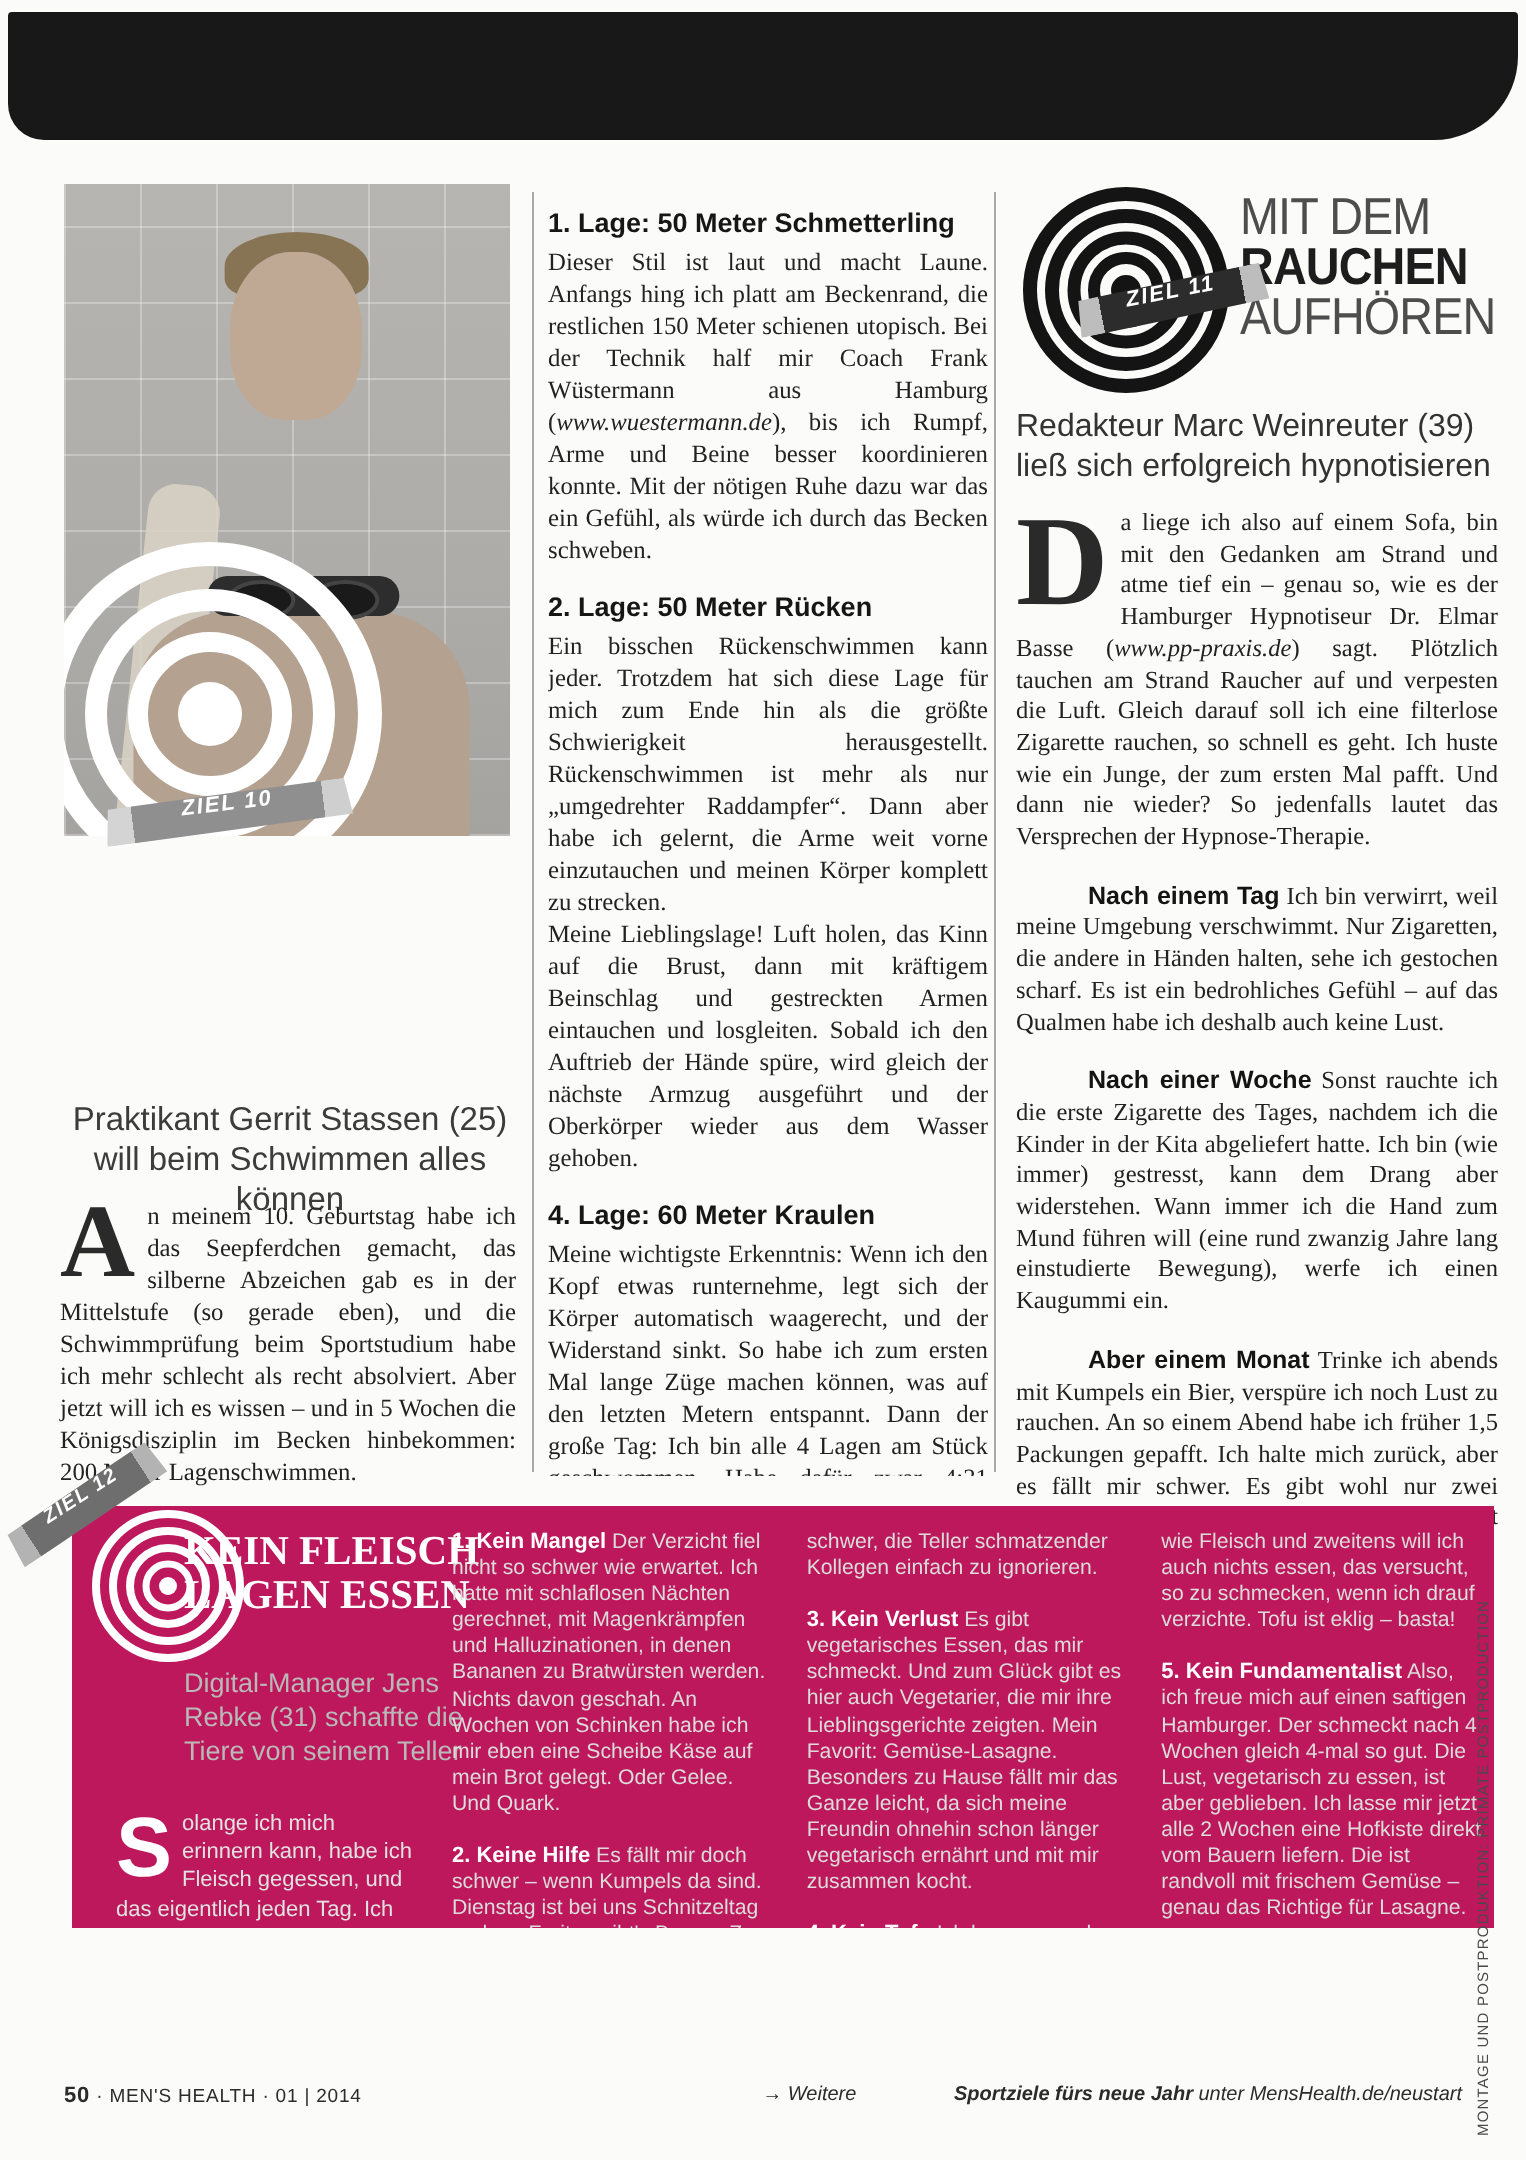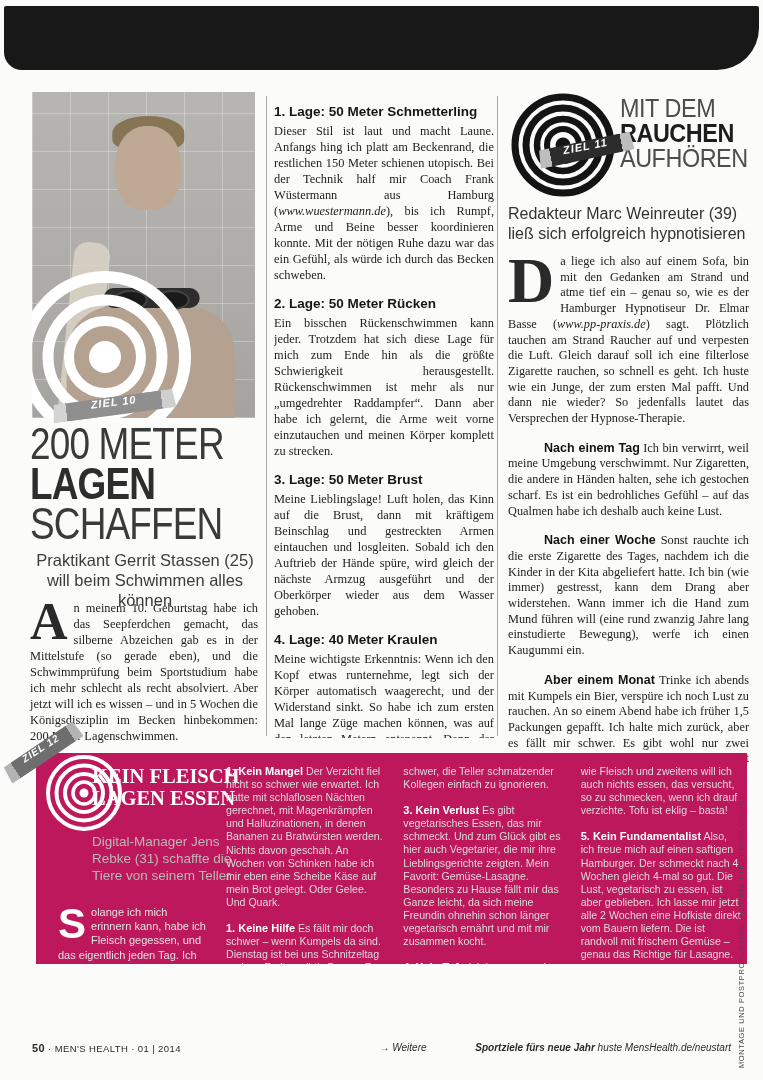--- a/index.html
+++ b/index.html
@@ -111,49 +111,43 @@
       <circle cx="95" cy="95" r="80" fill="none" stroke="#ffffff" stroke-width="12"></circle>
       <circle cx="95" cy="95" r="57" fill="none" stroke="#ffffff" stroke-width="11"></circle>
       <circle cx="95" cy="95" r="36" fill="none" stroke="#ffffff" stroke-width="10"></circle>
       <circle cx="95" cy="95" r="16" fill="#ffffff"></circle>
     </svg>
   </div>
   <div class="ribbon rib10">
     <span>ZIEL 10</span>
   </div>
 
-  <div class="hl">
-    <span class="l light">200 METER</span>
-    <span class="l bold">LAGEN</span>
-    <span class="l light">SCHAFFEN</span>
-  </div>
   <div class="subtitle">Praktikant Gerrit Stassen (25) will beim Schwimmen alles können</div>
 
   <div class="intro serif">
     <span class="dropcap">A</span><span>n meinem 10. Geburtstag habe ich das Seepferdchen gemacht, das silberne Abzeichen gab es in der Mittelstufe (so gerade eben), und die Schwimmprüfung beim Sportstudium habe ich mehr schlecht als recht absolviert. Aber jetzt will ich es wissen – und in 5 Wochen die Königsdisziplin im Becken hinbekommen: 200 Meter Lagenschwimmen.</span>
   </div>
 
   <div class="vline" style="left:266px"></div>
   <div class="vline" style="left:497px"></div>
 
   <div class="midcol">
     <div class="sec">
       <div class="sec-h">1. Lage: 50 Meter Schmetterling</div>
       <div class="serif"><span>Dieser Stil ist laut und macht Laune. Anfangs hing ich platt am Beckenrand, die restlichen 150 Meter schienen utopisch. Bei der Technik half mir Coach Frank Wüstermann aus Hamburg (</span><i>www.wuestermann.de</i><span>), bis ich Rumpf, Arme und Beine besser koordinieren konnte. Mit der nötigen Ruhe dazu war das ein Gefühl, als würde ich durch das Becken schweben.</span></div>
     </div>
     <div class="sec">
       <div class="sec-h">2. Lage: 50 Meter Rücken</div>
       <div class="serif">Ein bisschen Rückenschwimmen kann jeder. Trotzdem hat sich diese Lage für mich zum Ende hin als die größte Schwierigkeit herausgestellt. Rückenschwimmen ist mehr als nur „umgedrehter Raddampfer“. Dann aber habe ich gelernt, die Arme weit vorne einzutauchen und meinen Körper komplett zu strecken.</div>
     </div>
     <div class="sec">
-      <div class="sec-h">3. Lage: 50 Meter Brust</div>
       <div class="serif">Meine Lieblingslage! Luft holen, das Kinn auf die Brust, dann mit kräftigem Beinschlag und gestreckten Armen eintauchen und losgleiten. Sobald ich den Auftrieb der Hände spüre, wird gleich der nächste Armzug ausgeführt und der Oberkörper wieder aus dem Wasser gehoben.</div>
     </div>
     <div class="sec">
-      <div class="sec-h">4. Lage: 40 Meter Kraulen</div>
+      <div class="sec-h">4. Lage: 60 Meter Kraulen</div>
       <div class="serif">Meine wichtigste Erkenntnis: Wenn ich den Kopf etwas runternehme, legt sich der Körper automatisch waagerecht, und der Widerstand sinkt. So habe ich zum ersten Mal lange Züge machen können, was auf den letzten Metern entspannt. Dann der große Tag: Ich bin alle 4 Lagen am Stück geschwommen. Habe dafür zwar 4:31 Minuten (Weltrekord: 1:54 Minute) gebraucht, aber wichtiger als die Zeit war, dass ich die Herausforderung angenommen habe. Nächstes Ziel: 400 Meter Lagen. Guter Plan für einen, der eigentlich nur planschen geht, oder?</div>
     </div>
   </div>
 
   <div class="rightcol">
     <div class="logo-row">
       <svg class="tgt11" width="106" height="106">
         <circle cx="53" cy="53" r="48" fill="none" stroke="#141414" stroke-width="7"></circle>
         <circle cx="53" cy="53" r="37" fill="none" stroke="#141414" stroke-width="7"></circle>
         <circle cx="53" cy="53" r="26" fill="none" stroke="#141414" stroke-width="6.5"></circle>
@@ -197,32 +191,32 @@
         <span>KEIN FLEISCH</span><br>
         <span>LAGEN ESSEN</span>
       </div>
       <div class="veg-sub">Digital-Manager Jens Rebke (31) schaffte die Tiere von seinem Teller</div>
     </div>
     <div class="veg-intro">
       <span class="dropcap-s">S</span><span>olange ich mich erinnern kann, habe ich Fleisch gegessen, und das eigentlich jeden Tag. Ich war immer davon überzeugt, auf Burger &amp; Co. nicht verzichten zu können. Inzwischen habe ich allerdings einige neue Erkenntnisse gewinnen können.</span>
     </div>
     <div class="veg-items">
       <p class="item"><span class="item-lead">1. Kein Mangel</span> <span>Der Verzicht fiel nicht so schwer wie erwartet. Ich hatte mit schlaflosen Nächten gerechnet, mit Magenkrämpfen und Halluzinationen, in denen Bananen zu Bratwürsten werden. Nichts davon geschah. An Wochen von Schinken habe ich mir eben eine Scheibe Käse auf mein Brot gelegt. Oder Gelee. Und Quark.</span></p>
-      <p class="item"><span class="item-lead">1. Keine Hilfe</span> <span>Es fällt mir doch schwer – wenn Kumpels da sind. Dienstag ist bei uns Schnitzeltag und am Freitag gibt's Burger. Zu Anfang bin ich mit den Kollegen noch mitgegangen. Aber obwohl mir der Salat schmeckte, war es schwer, die Teller schmatzender Kollegen einfach zu ignorieren.</span></p>
+      <p class="item"><span class="item-lead">2. Keine Hilfe</span> <span>Es fällt mir doch schwer – wenn Kumpels da sind. Dienstag ist bei uns Schnitzeltag und am Freitag gibt's Burger. Zu Anfang bin ich mit den Kollegen noch mitgegangen. Aber obwohl mir der Salat schmeckte, war es schwer, die Teller schmatzender Kollegen einfach zu ignorieren.</span></p>
       <p class="item"><span class="item-lead">3. Kein Verlust</span> <span>Es gibt vegetarisches Essen, das mir schmeckt. Und zum Glück gibt es hier auch Vegetarier, die mir ihre Lieblingsgerichte zeigten. Mein Favorit: Gemüse-Lasagne. Besonders zu Hause fällt mir das Ganze leicht, da sich meine Freundin ohnehin schon länger vegetarisch ernährt und mit mir zusammen kocht.</span></p>
       <p class="item"><span class="item-lead">4. Kein Tofu</span> <span>Ich kenne manche Vegetarier, die Tofu lieben: Tofu-Schnitzel, -Burger etc. Erstens aber schmeckt dieses Zeug nicht wie Fleisch und zweitens will ich auch nichts essen, das versucht, so zu schmecken, wenn ich drauf verzichte. Tofu ist eklig – basta!</span></p>
       <p class="item"><span class="item-lead">5. Kein Fundamentalist</span> <span>Also, ich freue mich auf einen saftigen Hamburger. Der schmeckt nach 4 Wochen gleich 4-mal so gut. Die Lust, vegetarisch zu essen, ist aber geblieben. Ich lasse mir jetzt alle 2 Wochen eine Hofkiste direkt vom Bauern liefern. Die ist randvoll mit frischem Gemüse – genau das Richtige für Lasagne.</span></p>
     </div>
   </div>
   <div class="ribbon rib12">
     <span>ZIEL 12</span>
   </div>
 
   <div class="footer-l">
     <b>50</b><span> · MEN'S HEALTH · 01 | 2014</span>
   </div>
   <div class="footer-r">
-    <span>→</span><span> Weitere </span><b>Sportziele fürs neue Jahr</b><span> huste MensHealth.de/neustart</span>
+    <span>→</span><span> Weitere </span><b>Sportziele fürs neue Jahr</b><span> unter MensHealth.de/neustart</span>
   </div>
 
   <div class="credit">MONTAGE UND POSTPRODUKTION: PRIMATE POSTPRODUCTION</div>
 
 </div>
 
 </body></html>

